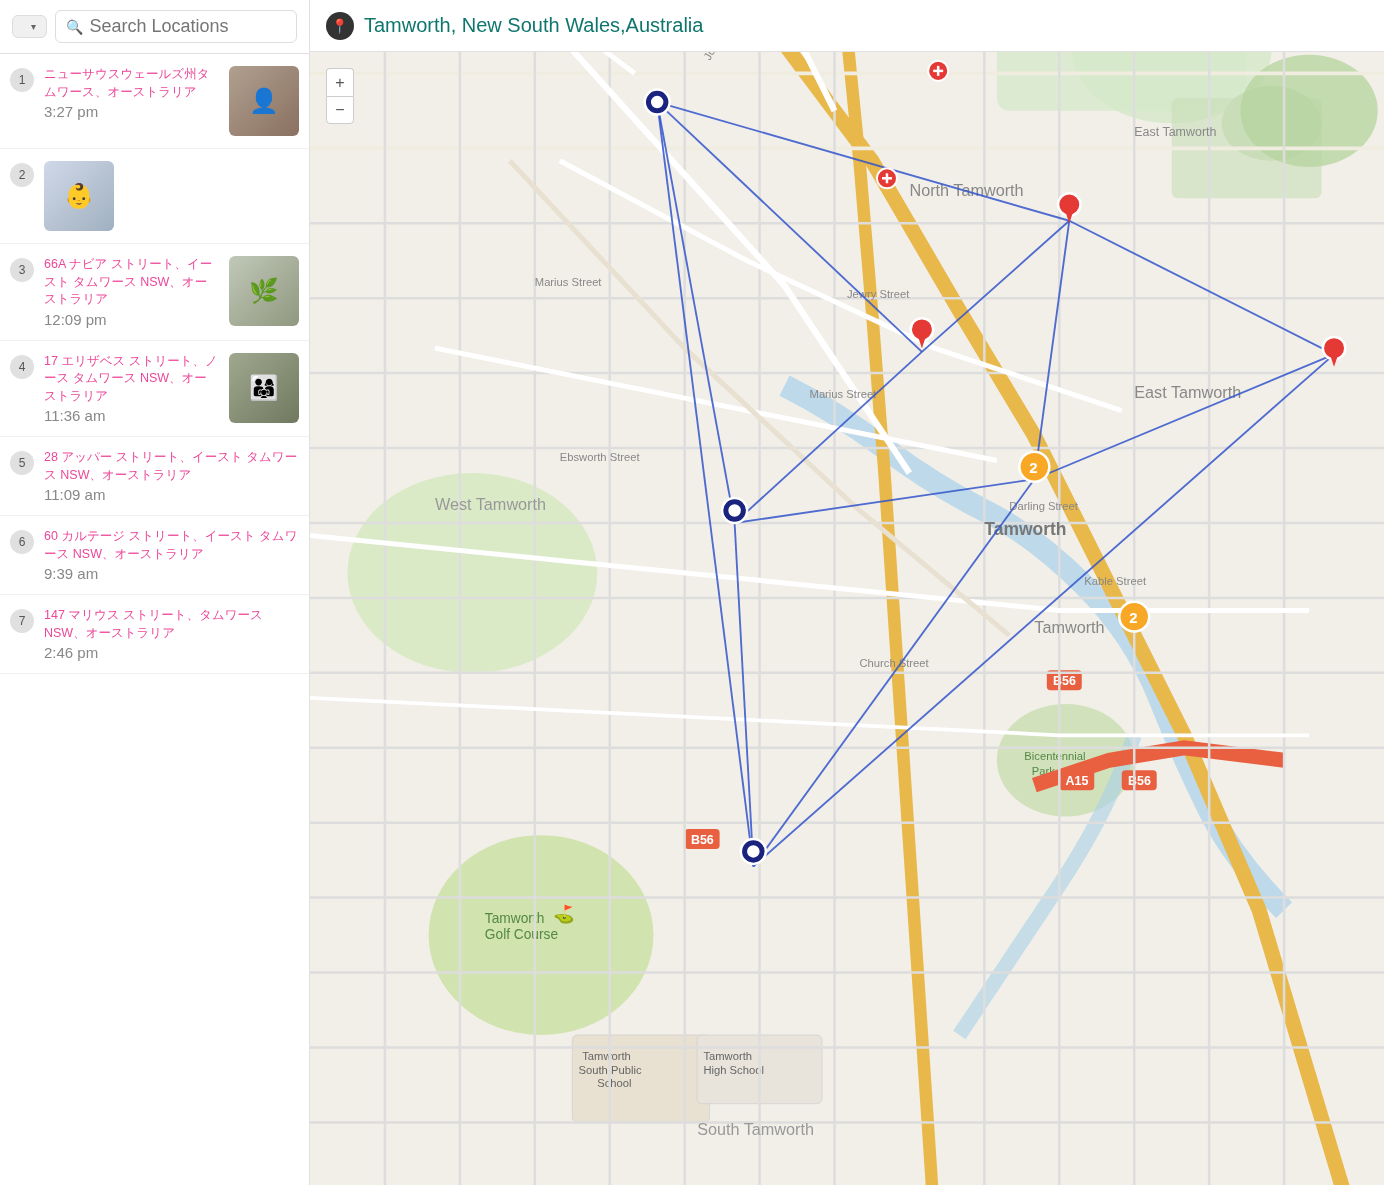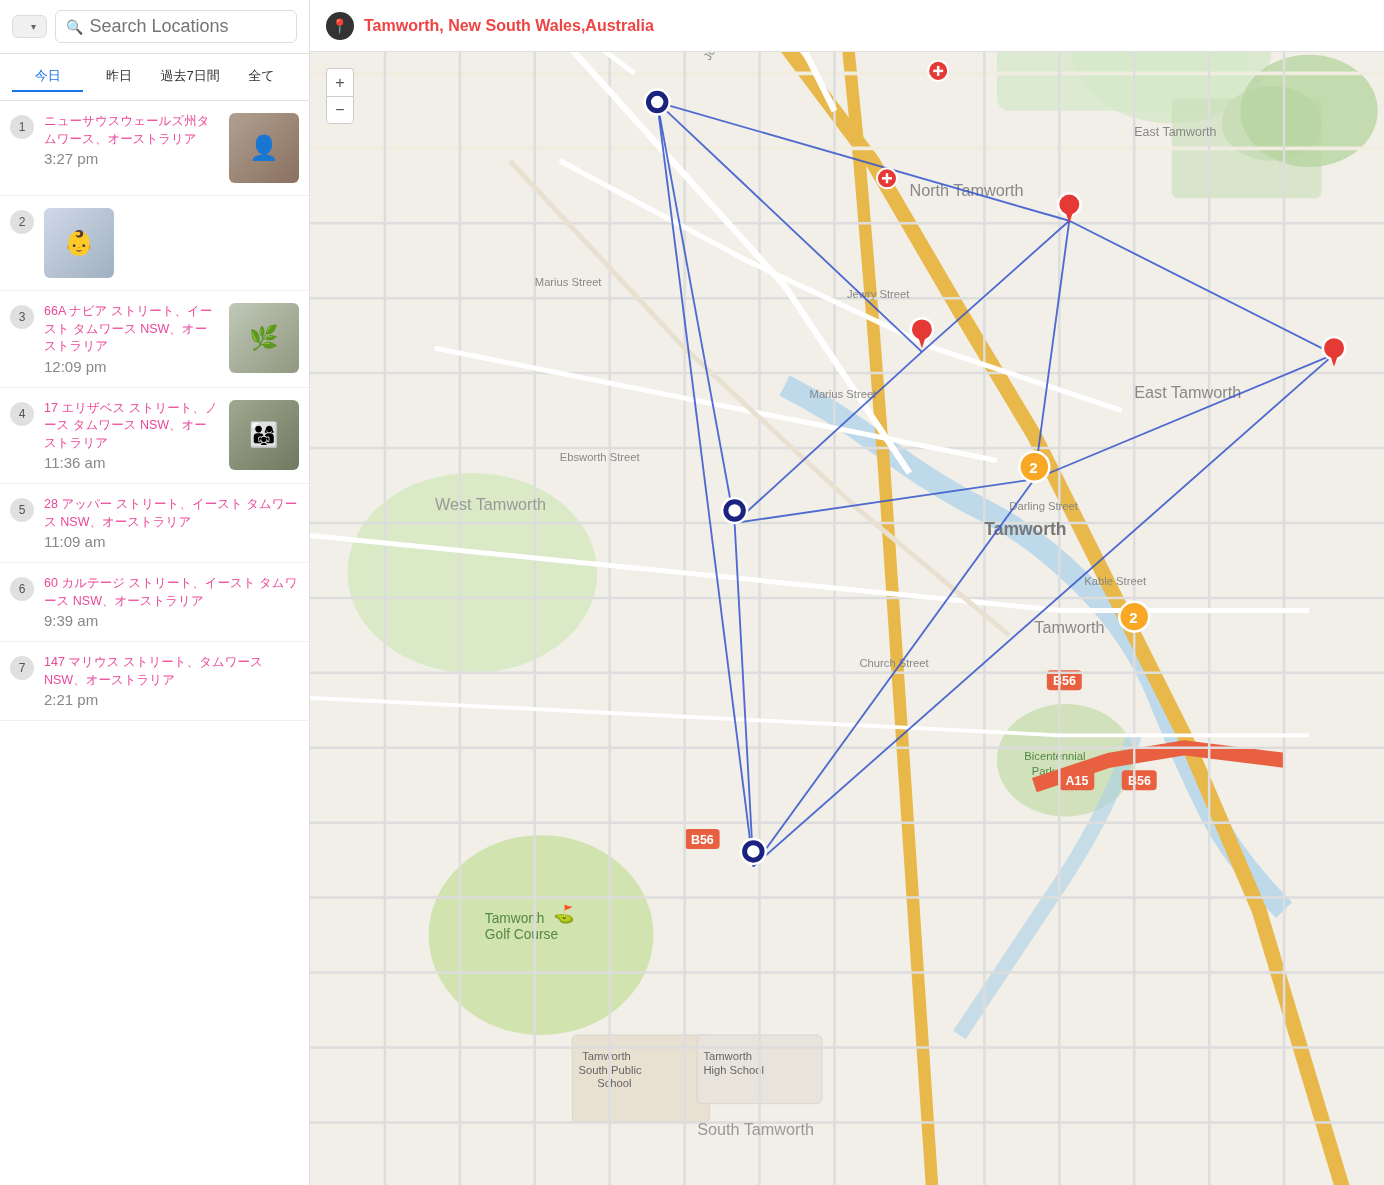--- a/index.html
+++ b/index.html
@@ -165,23 +165,23 @@
       height: 28px;
       background: #333;
       border-radius: 50%;
       display: flex;
       align-items: center;
       justify-content: center;
       color: white;
       font-size: 14px;
     }
     .map-title {
-      font-size: 16px;
-      font-weight: 700;
-      color: #ef4444;
+      font-size: 20px;
+      font-weight: 400;
+      color: #0f766e;
     }
 
     
     .map-container {
       position: absolute;
       top: 52px;
       left: 0;
       right: 0;
       bottom: 0;
       background: #e8e0d0;
@@ -231,26 +231,20 @@
     <div class="device-select">
       <span></span>
       <span>▾</span>
     </div>
     <div class="search-box">
       <span class="search-icon-svg">🔍</span>
       <input class="search-input" type="text" placeholder="Search Locations" style="">
     </div>
   </div>
 
-  <div class="date-tabs">
-    <div class="date-tab active">今日</div>
-    <div class="date-tab">昨日</div>
-    <div class="date-tab">過去7日間</div>
-    <div class="date-tab">全て</div>
-  </div>
 
   <div class="location-list" id="location-list">
       <div class="location-item">
         <div class="item-number">1</div>
         <div class="item-info">
           <div class="item-address">ニューサウスウェールズ州タムワース、オーストラリア</div>
           <div class="item-time">3:27 pm</div>
         </div>
         <div class="item-photo photo-1">
           <div class="item-photo-placeholder">👤</div>
@@ -293,21 +287,21 @@
         <div class="item-number">6</div>
         <div class="item-info">
           <div class="item-address">60 カルテージ ストリート、イースト タムワース NSW、オーストラリア</div>
           <div class="item-time">9:39 am</div>
         </div>
       </div>
       <div class="location-item">
         <div class="item-number">7</div>
         <div class="item-info">
           <div class="item-address">147 マリウス ストリート、タムワース NSW、オーストラリア</div>
-          <div class="item-time">2:21 pm</div>
+          <div class="item-time">2:46 pm</div>
         </div>
       </div>
     </div>
 </div>
 
 <div class="map-panel">
 
   <div class="map-header">
     <div class="map-location-icon">📍</div>
     <span class="map-title">Tamworth, New South Wales,Australia</span>

